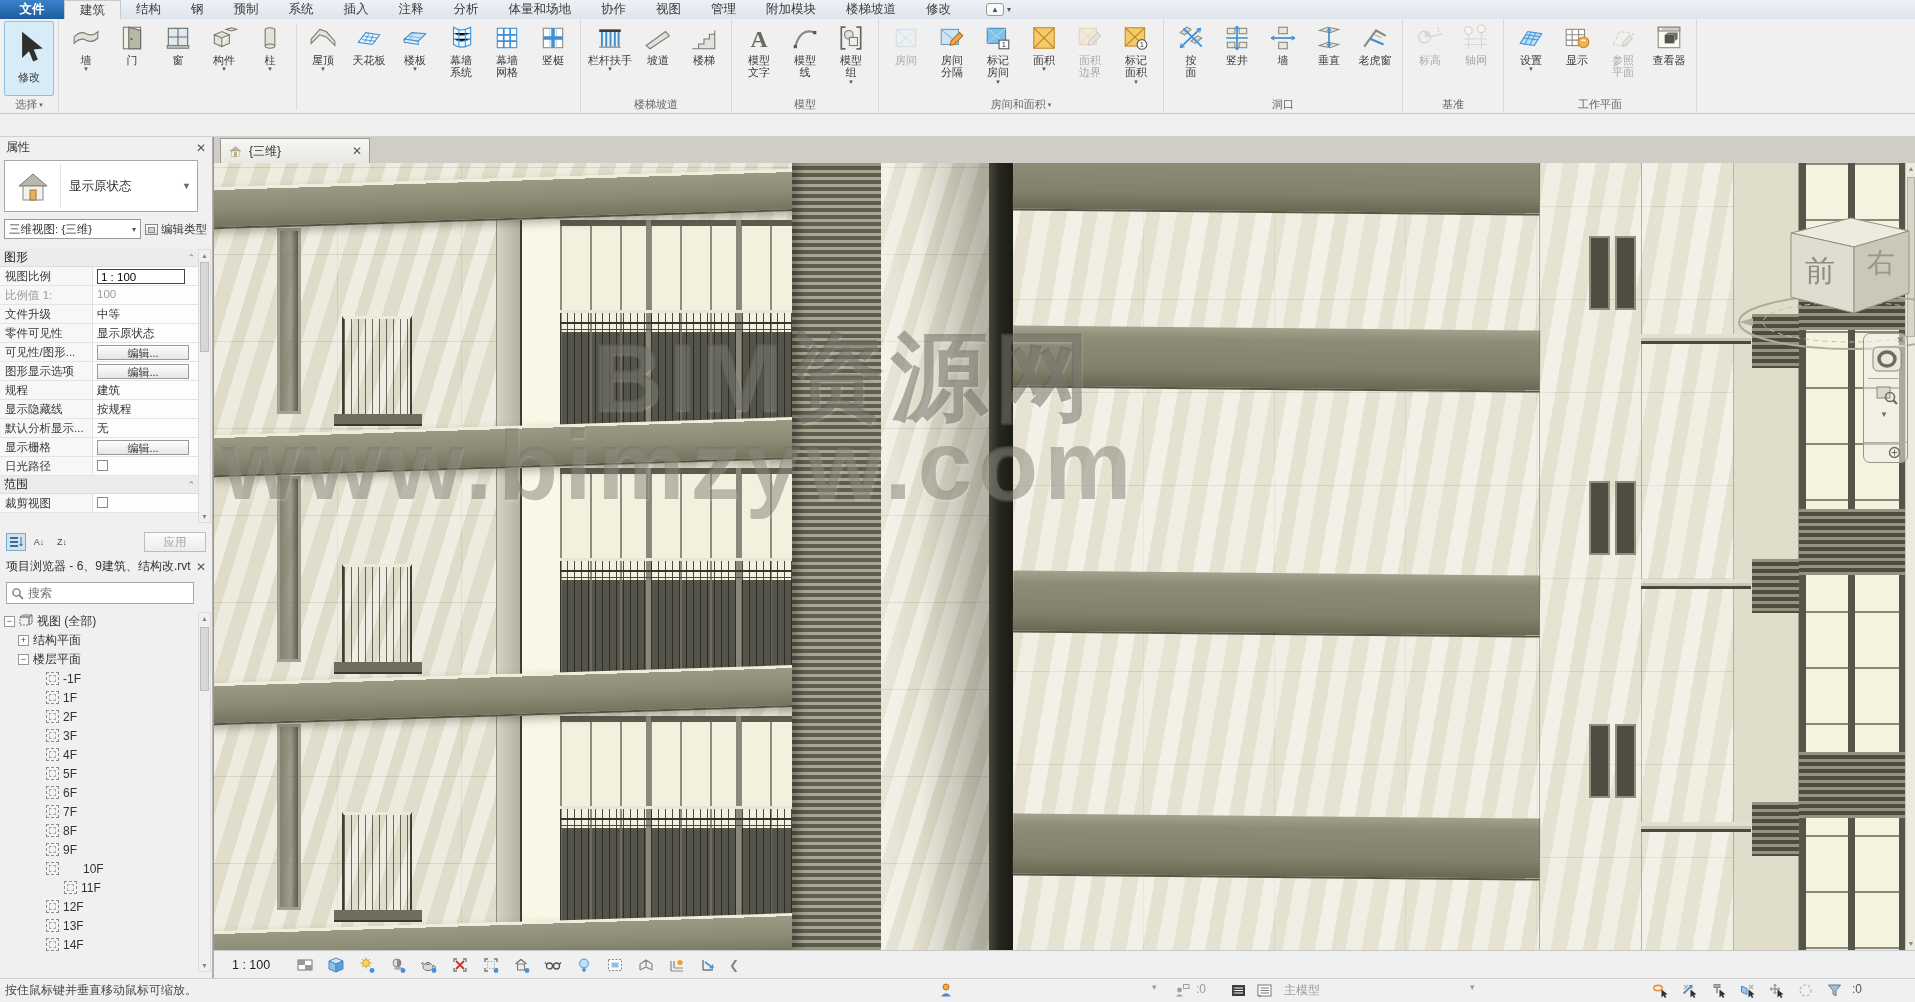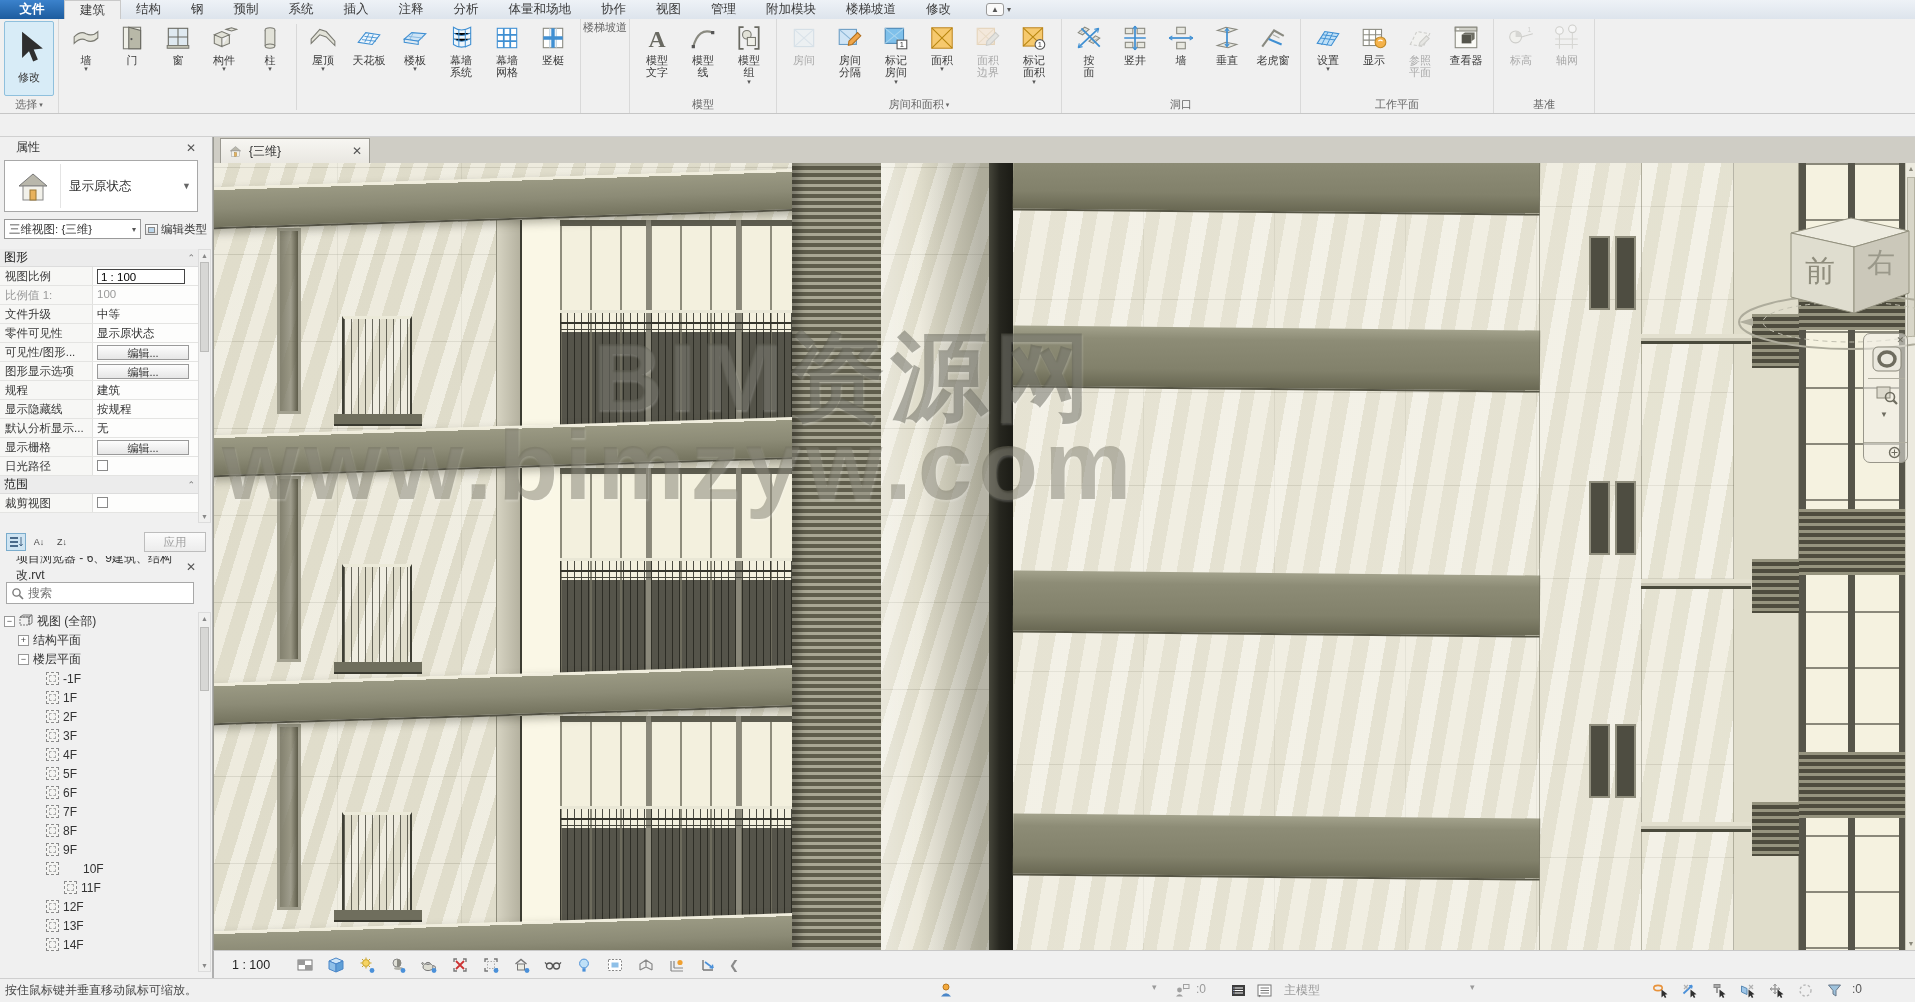--- a/index.html
+++ b/index.html
@@ -25,21 +25,21 @@
 .ritem.disabled{opacity:.4;}
 .vsep{width:1px;background:#d8d8d8;margin:3px 3px;}
 .glabel{height:17px;text-align:center;font-size:11px;color:#666;display:flex;align-items:center;justify-content:center;gap:2px;}
 .garrow{font-size:7px;}
 .ritem.big{min-width:50px;background:#d8ecf7;border:1px solid #8fc0dd;border-radius:2px;}
 .ritem.big .ricon{height:48px;}
 #optionsbar{position:absolute;left:0;top:115px;width:100%;height:22px;background:#f0f0f0;border-bottom:1px solid #d0d0d0;}
 
 
 #propspanel{position:absolute;left:0;top:137px;width:213px;height:390px;background:#f0f0f0;border-right:1px solid #b0b0b0;overflow:hidden;}
-.palette-header{height:21px;display:flex;align-items:center;padding:0 16px;font-size:12px;}
+.palette-header{height:21px;display:flex;align-items:center;padding:0 6px;font-size:12px;}
 .palette-header .x{margin-left:auto;color:#555;font-size:12px;}
 .typebox{position:absolute;left:4px;top:23px;width:194px;height:52px;background:#fff;border:1px solid #a8a8a8;display:flex;align-items:center;}
 .typebox .hicon{width:56px;height:44px;border-right:1px solid #e4e4e4;display:flex;align-items:center;justify-content:center;}
 .typebox .tname{flex:1;padding-left:8px;font-size:12.5px;}
 .typebox .tarrow{margin-right:6px;color:#666;font-size:9px;}
 .instrow{position:absolute;left:4px;top:82px;width:205px;height:20px;display:flex;gap:4px;align-items:center;}
 .combo{flex:1;height:20px;border:1px solid #9a9a9a;background:#fff;display:flex;align-items:center;padding:0 4px;font-size:11.5px;}
 .combo .ar{margin-left:auto;font-size:8px;color:#555;}
 .etbtn{display:flex;align-items:center;gap:3px;font-size:11.5px;color:#333;padding-right:2px;}
 .etico{width:13px;height:11px;border:1px solid #888;background:linear-gradient(#fff,#ddd);position:relative;}
@@ -279,20 +279,49 @@
                   <rect x="4" y="4" width="18" height="18" fill="#fff" stroke="#8a8a80"></rect>
                   <path d="M10 4 V22 M16 4 V22" stroke="#b8cede"></path>
                   <path d="M13 4 V22 M4 13 H22" stroke="#3f8fd2" stroke-width="3.2"></path>
                 </svg>
               </div>
               <div class="rlabel">竖梃</div>
             </div>
           </div>
         </div>
         <div class="rgroup">
+          <div class="ritems">
+            <div class="ritem">
+              <div class="ricon">
+                <svg viewBox="0 0 26 26" width="28" height="28">
+                  <rect x="3" y="5" width="20" height="2.4" fill="#3a3a34"></rect>
+                  <path d="M5.5 7.5 V21 M9.5 7.5 V21 M13.5 7.5 V21 M17.5 7.5 V21 M21 7.5 V21" stroke="#3f8fd2" stroke-width="1.8"></path>
+                  <path d="M3 21.5 H23" stroke="#7a7a72"></path>
+                </svg>
+              </div>
+              <div class="rlabel">栏杆扶手</div>
+              <div class="rarrow">▾</div>
+            </div>
+            <div class="ritem">
+              <div class="ricon">
+                <svg viewBox="0 0 26 26" width="28" height="28">
+                  <path d="M2 20 L20 7 L23.5 11 L5.5 23Z" fill="#e2e2d8" stroke="#7a7a72"></path>
+                </svg>
+              </div>
+              <div class="rlabel">坡道</div>
+            </div>
+            <div class="ritem">
+              <div class="ricon">
+                <svg viewBox="0 0 26 26" width="28" height="28">
+                  <path d="M2 23 H8 V18.5 H13 V14 H18 V9.5 H23 V6 L23 23Z" fill="#e2e2d8" stroke="#7a7a72"></path>
+                </svg>
+              </div>
+              <div class="rlabel">楼梯</div>
+            </div>
+          </div>
           <div class="glabel">
             <span>楼梯坡道</span>
           </div>
         </div>
         <div class="rgroup">
           <div class="ritems">
             <div class="ritem">
               <div class="ricon">
                 <svg viewBox="0 0 26 26" width="28" height="28">
                   <text x="13" y="21" font-size="22" font-weight="bold" text-anchor="middle" fill="#6a6a62" font-family="Liberation Serif,serif">A</text>
@@ -463,20 +492,48 @@
               </div>
               <div class="rlabel">老虎窗</div>
             </div>
           </div>
           <div class="glabel">
             <span>洞口</span>
           </div>
         </div>
         <div class="rgroup">
           <div class="ritems">
+            <div class="ritem disabled">
+              <div class="ricon">
+                <svg viewBox="0 0 26 26" width="28" height="28">
+                  <circle cx="8" cy="12" r="5.5" fill="#f0f0ea" stroke="#9a9a92"></circle>
+                  <path d="M8 6.5 A5.5 5.5 0 0 1 13.5 12 L8 12Z" fill="#b0b0a8"></path>
+                  <path d="M13.5 12 L24 9" stroke="#9a9a92"></path>
+                  <text x="19" y="7.5" font-size="6" fill="#9a9a92">1</text>
+                </svg>
+              </div>
+              <div class="rlabel">标高</div>
+            </div>
+            <div class="ritem disabled">
+              <div class="ricon">
+                <svg viewBox="0 0 26 26" width="28" height="28">
+                  <circle cx="6" cy="6" r="3.5" fill="#fff" stroke="#9a9a92"></circle>
+                  <circle cx="18" cy="4.5" r="3.5" fill="#fff" stroke="#9a9a92"></circle>
+                  <path d="M6 9.5 V23 M18 8 V23 M2 14 H23 M2 19 H23" stroke="#b0b0a8"></path>
+                </svg>
+              </div>
+              <div class="rlabel">轴网</div>
+            </div>
+          </div>
+          <div class="glabel">
+            <span>基准</span>
+          </div>
+        </div>
+        <div class="rgroup">
+          <div class="ritems">
             <div class="ritem">
               <div class="ricon">
                 <svg viewBox="0 0 26 26" width="28" height="28">
                   <path d="M3 18 L10 7 L23 9 L16 20Z" fill="#bfe0f7" stroke="#3f8fd2"></path>
                   <path d="M6.2 13 L19.5 14.8 M8 10 L21.5 11.8 M13 7.5 L7 19.5 M17.5 8.2 L11.8 19.8" stroke="#3f8fd2" stroke-width=".9"></path>
                 </svg>
               </div>
               <div class="rlabel">设置</div>
               <div class="rarrow">▾</div>
             </div>
@@ -509,48 +566,20 @@
                   <rect x="4.5" y="4" width="2" height="1.5" fill="#fff"></rect>
                   <rect x="9" y="10" width="9" height="8" fill="#55554c"></rect>
                   <path d="M9 10 l3 -2 9 0 -3 2z M18 10 l3 -2 0 6 -3 2z" fill="#6e6e64"></path>
                 </svg>
               </div>
               <div class="rlabel">查看器</div>
             </div>
           </div>
           <div class="glabel">
             <span>工作平面</span>
-          </div>
-        </div>
-        <div class="rgroup">
-          <div class="ritems">
-            <div class="ritem disabled">
-              <div class="ricon">
-                <svg viewBox="0 0 26 26" width="28" height="28">
-                  <circle cx="8" cy="12" r="5.5" fill="#f0f0ea" stroke="#9a9a92"></circle>
-                  <path d="M8 6.5 A5.5 5.5 0 0 1 13.5 12 L8 12Z" fill="#b0b0a8"></path>
-                  <path d="M13.5 12 L24 9" stroke="#9a9a92"></path>
-                  <text x="19" y="7.5" font-size="6" fill="#9a9a92">1</text>
-                </svg>
-              </div>
-              <div class="rlabel">标高</div>
-            </div>
-            <div class="ritem disabled">
-              <div class="ricon">
-                <svg viewBox="0 0 26 26" width="28" height="28">
-                  <circle cx="6" cy="6" r="3.5" fill="#fff" stroke="#9a9a92"></circle>
-                  <circle cx="18" cy="4.5" r="3.5" fill="#fff" stroke="#9a9a92"></circle>
-                  <path d="M6 9.5 V23 M18 8 V23 M2 14 H23 M2 19 H23" stroke="#b0b0a8"></path>
-                </svg>
-              </div>
-              <div class="rlabel">轴网</div>
-            </div>
-          </div>
-          <div class="glabel">
-            <span>基准</span>
           </div>
         </div>
       </div>
     </div>
   <div id="optionsbar"></div>
 
   <div id="propspanel">
     <div class="palette-header">
       <span>属性</span>
       <span class="x">✕</span>

